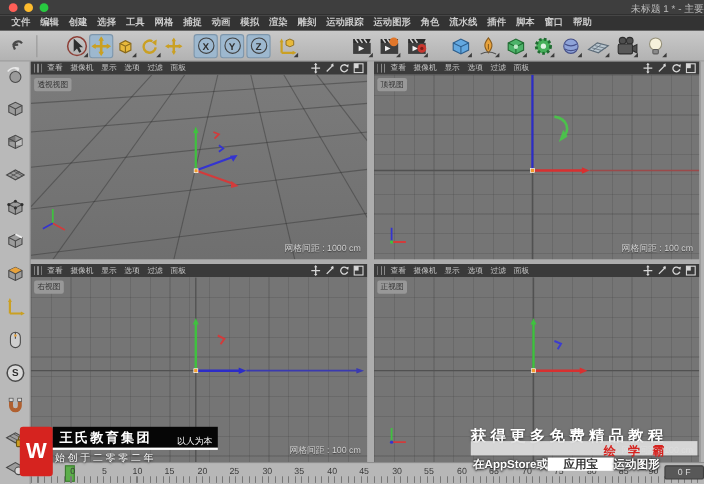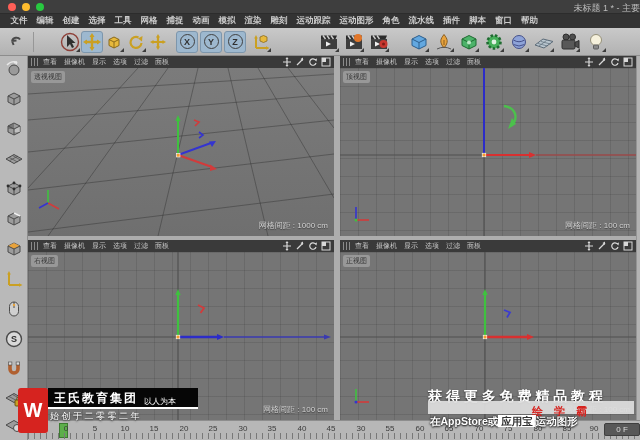--- a/index.html
+++ b/index.html
@@ -52,28 +52,28 @@
   .timeline { position:absolute; left:28px; top:420px; width:612px; height:20px; background:#b7b7b7; border-top:1px solid #8d8d8d; }
   .tick { position:absolute; top:3px; font-size:8px; color:#3a3a3a; transform:translateX(-50%); }
   .tickstrip { position:absolute; left:0; right:0; bottom:1px; height:6px; background:repeating-linear-gradient(90deg,#787878 0 1px,transparent 1px 6px); }
   .playhead { position:absolute; left:31px; top:2px; width:9px; height:15px; background:#5cae4a; border:1px solid #3c7a30; }
   .framebox { position:absolute; left:576px; top:2px; width:36px; height:13px; background:#585858; border:1px solid #3e3e3e; border-radius:2px; color:#dddddd; font-size:8px; text-align:center; line-height:12px; }
 
   
   .wlogo { position:absolute; left:18px; top:388px; width:30px; height:45px; background:#d6231f; border-radius:3px; display:flex; align-items:center; justify-content:center; color:#ffffff; font-size:20px; font-weight:bold; z-index:30; }
   .wband { position:absolute; left:48px; top:388px; width:150px; height:19px; background:#060606; display:flex; align-items:flex-end; padding:3px 0 0 6px; z-index:30; }
   .wbrand { color:#ffffff; font-size:12px; font-weight:bold; letter-spacing:2px; }
-  .wslogan { color:#ffffff; font-size:8px; margin-left:6px; }
+  .wslogan { color:#ffffff; font-size:8px; margin-left:23px; }
   .wline { position:absolute; left:48px; top:407px; width:150px; height:2px; background:#ffffff; z-index:30; }
   .wfound { position:absolute; left:50px; top:410px; width:160px; color:#ffffff; font-size:9px; font-weight:normal; text-shadow:0 1px 2px #222; z-index:30; white-space:nowrap; }
   .wpromo { position:absolute; left:428px; top:388px; width:206px; color:#ffffff; font-size:14px; font-weight:bold; text-shadow:0 1px 2px #222; z-index:30; white-space:nowrap; }
-  .wbar { position:absolute; left:428px; top:401px; width:206px; height:13px; background:rgba(222,222,222,.93); z-index:30; text-align:right; padding-right:43px; }
+  .wbar { position:absolute; left:428px; top:401px; width:206px; height:13px; background:rgba(222,222,222,.93); z-index:30; text-align:right; padding-right:26px; }
   .wapp { color:#d6231f; font-size:11px; font-weight:bold; letter-spacing:4px; line-height:13px; }
   .wdl { position:absolute; left:430px; top:415px; width:210px; z-index:30; font-size:10.5px; font-weight:bold; color:#ffffff; text-shadow:0 0 2px #111,0 1px 2px #111; white-space:nowrap; }
-  .wdl .store { background:#ffffff; color:#333333; text-shadow:none; padding:0 3px; }
+  .wdl .store { background:#ffffff; color:#333333; text-shadow:none; padding:0 14px; }
 </style>
 </head>
 <body>
 
 <div class="titlebar">
   <span class="tl red"></span>
   <span class="tl yel"></span>
   <span class="tl grn"></span>
   <span class="wtitle">未标题 1 * - 主要</span>
 </div>

